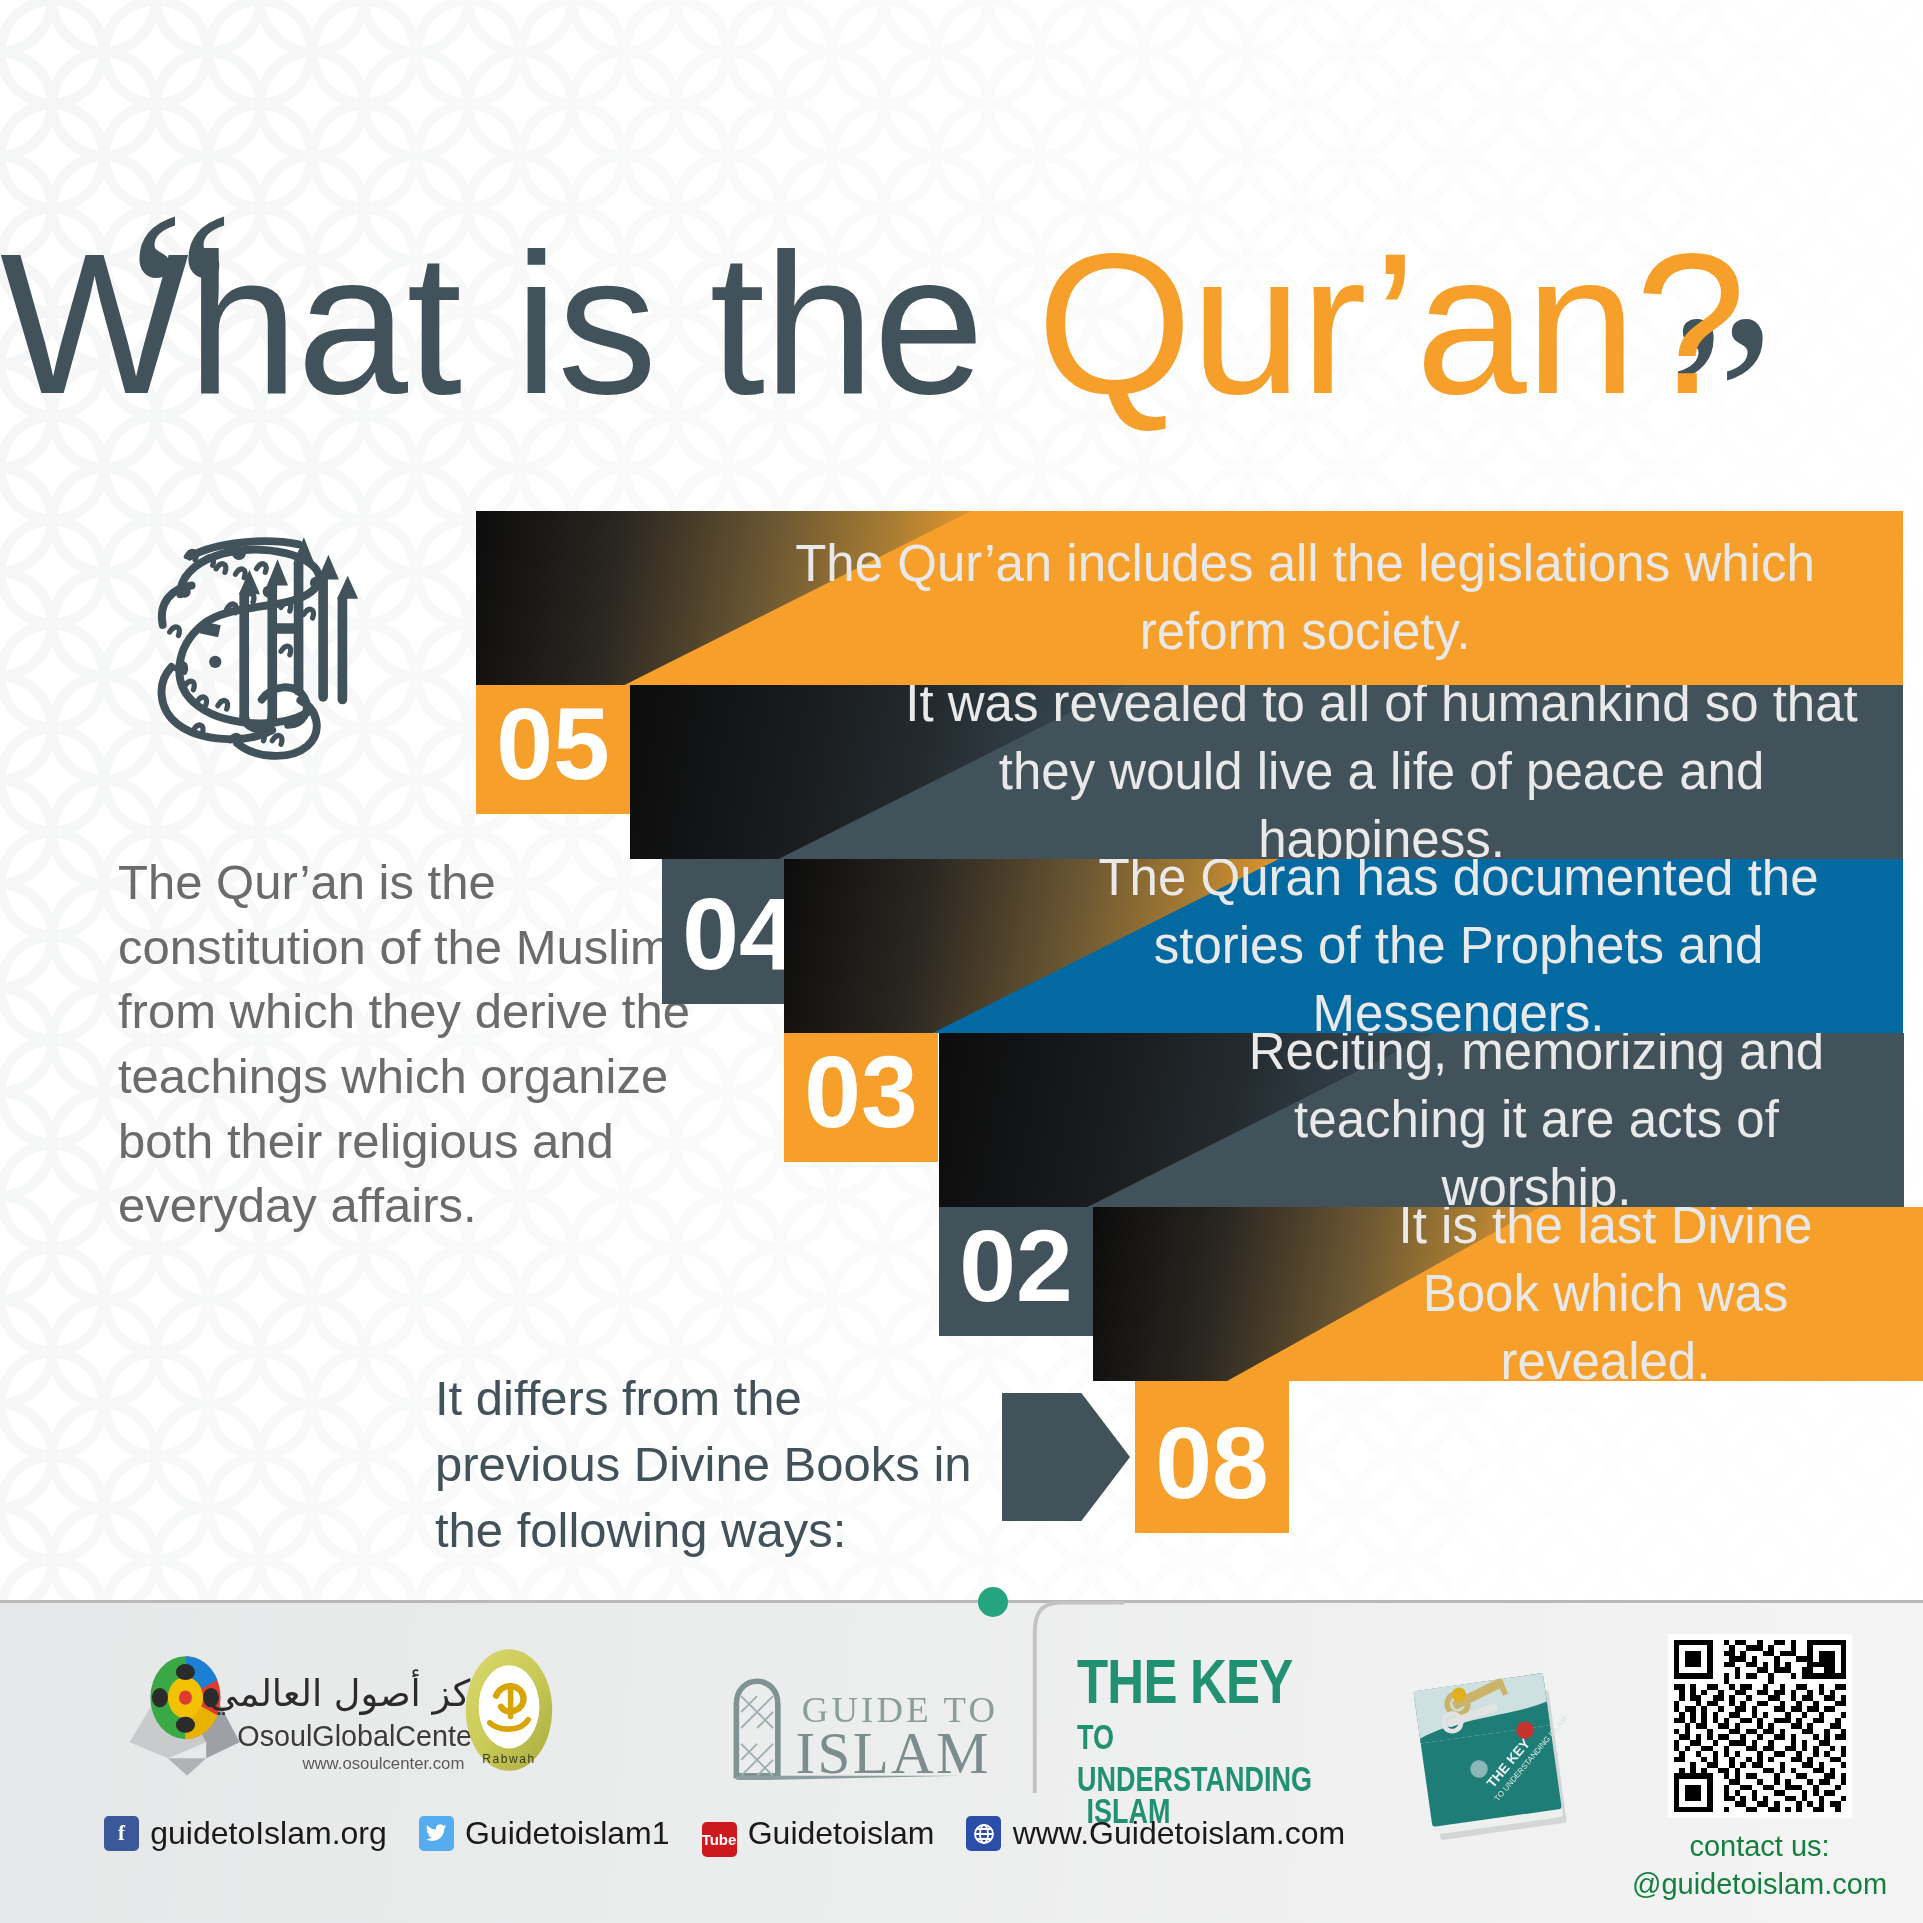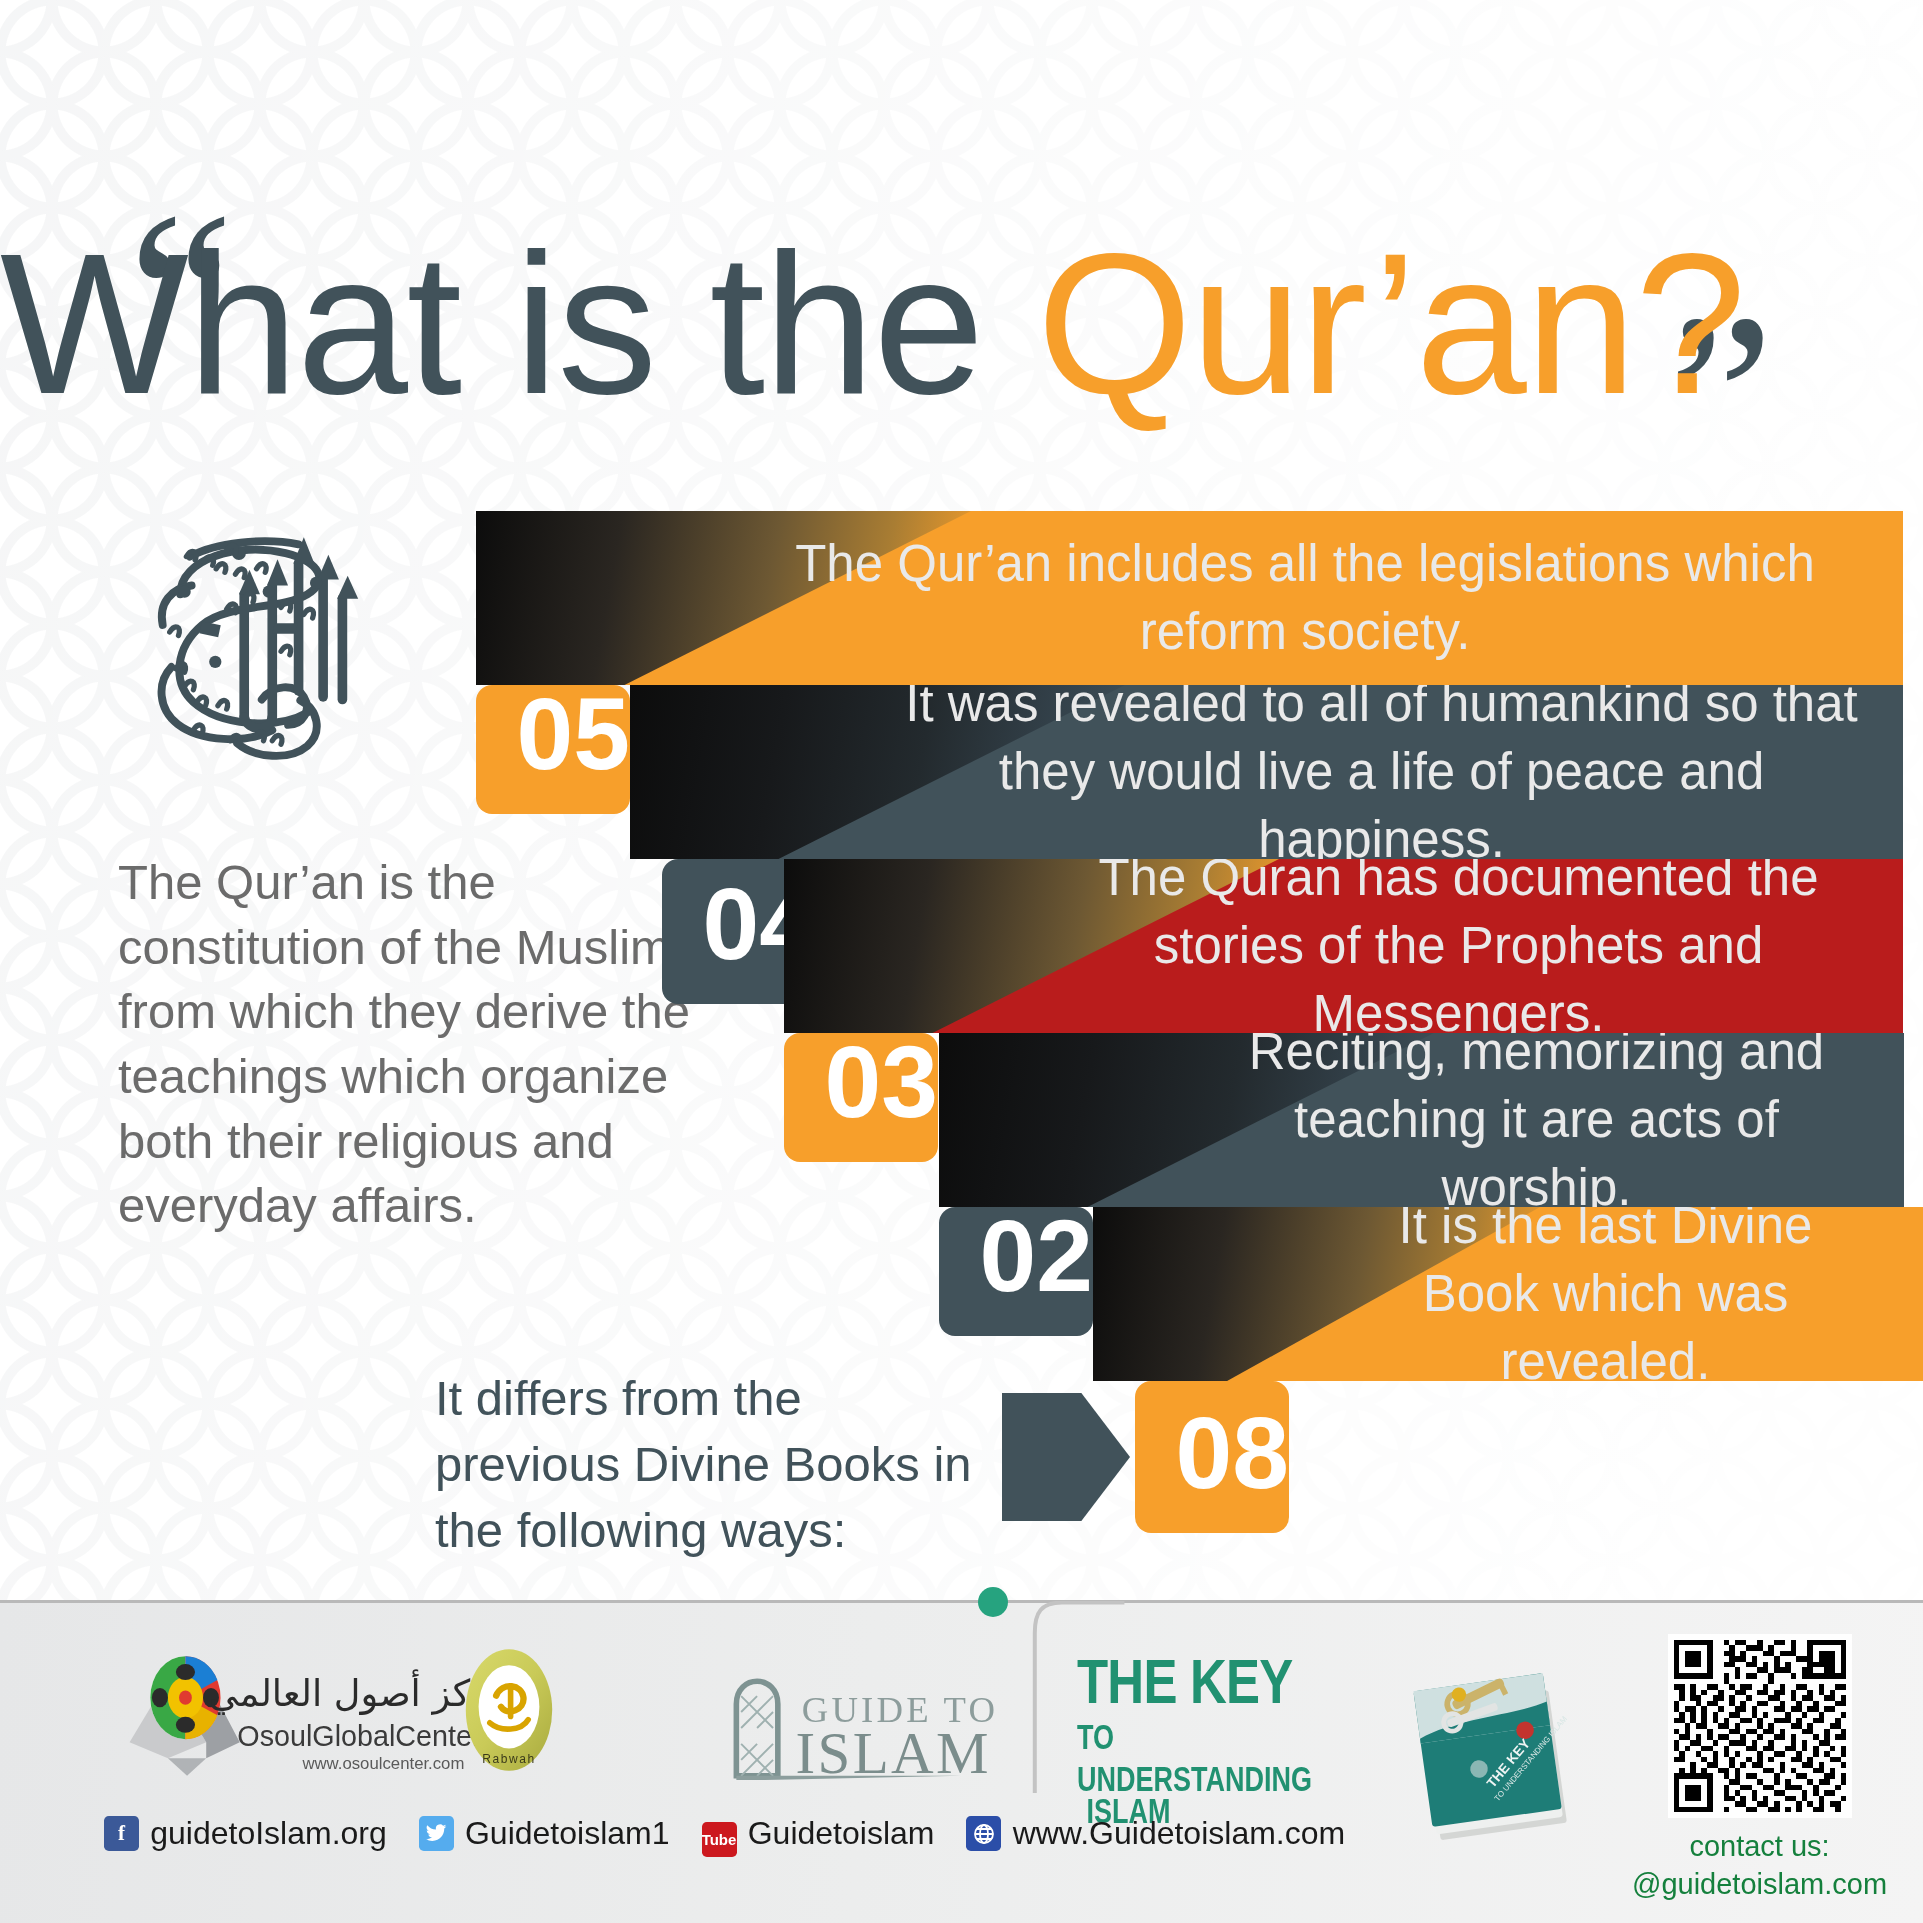--- a/index.html
+++ b/index.html
@@ -57,23 +57,23 @@
   .row{position:absolute;overflow:hidden;}
   .row .wedge{position:absolute;left:0;top:0;height:100%;}
   .row .rowtext{
     position:absolute;top:0;height:100%;
     display:flex;align-items:center;justify-content:center;
     text-align:center;color:#e9e9e9;
     font-size:51px;line-height:1.34;
     padding:0 27px;box-sizing:border-box;
   }
   .num-box{
-    position:absolute;display:flex;align-items:flex-end;justify-content:flex-end;
+    position:absolute;display:flex;align-items:flex-end;justify-content:center;
     color:#ffffff;font-size:102px;font-weight:700;line-height:1;
-    padding-bottom:29px;box-sizing:border-box;border-radius:16px;
+    padding-bottom:19px;box-sizing:border-box;
   }
   .num-box.orange{background:#f79f2b;}
   .num-box.dark{background:#41525a;}
 
   #arrow{
     position:absolute;left:1002px;top:1393px;width:128px;height:128px;
     background:#41525a;
     clip-path:polygon(0 0,62% 0,100% 50%,62% 100%,0 100%);
   }
 
@@ -194,21 +194,21 @@
     </div>
 
     <div class="row" style="left:630px;top:685px;width:1273px;height:174px;background:#41525a;">
       <div class="wedge" style="width:495px;background:linear-gradient(100deg,#0c0c0c 0%,#17191b 30%,#232a2e 58%,#33414a 82%,#41525a 100%);clip-path:polygon(0 0,100% 0,30% 100%,0 100%);"></div>
       <div class="rowtext" style="left:231px;width:1041px;">It was revealed to all of humankind so that they would live a life of peace and happiness.</div>
     </div>
     <div class="num-box dark" style="left:662px;top:859px;width:154px;height:145px;">
       <span>04</span>
     </div>
 
-    <div class="row" style="left:784px;top:859px;width:1119px;height:174px;background:#b91c1c;">
+    <div class="row" style="left:784px;top:859px;width:1119px;height:174px;background:#0369a1;">
       <div class="wedge" style="width:495px;background:linear-gradient(100deg,#0c0c0c 0%,#2a2621 28%,#6d5833 58%,#a97d33 80%,#f79f2b 100%);clip-path:polygon(0 0,100% 0,30% 100%,0 100%);"></div>
       <div class="rowtext" style="left:231px;width:887px;">The Quran has documented the stories of the Prophets and Messengers.</div>
     </div>
     <div class="num-box orange" style="left:784px;top:1033px;width:154px;height:129px;">
       <span>03</span>
     </div>
 
     <div class="row" style="left:939px;top:1033px;width:965px;height:174px;background:#41525a;">
       <div class="wedge" style="width:495px;background:linear-gradient(100deg,#0c0c0c 0%,#17191b 30%,#232a2e 58%,#33414a 82%,#41525a 100%);clip-path:polygon(0 0,100% 0,30% 100%,0 100%);"></div>
       <div class="rowtext" style="left:231px;width:733px;">Reciting, memorizing and teaching it are acts of worship.</div>

